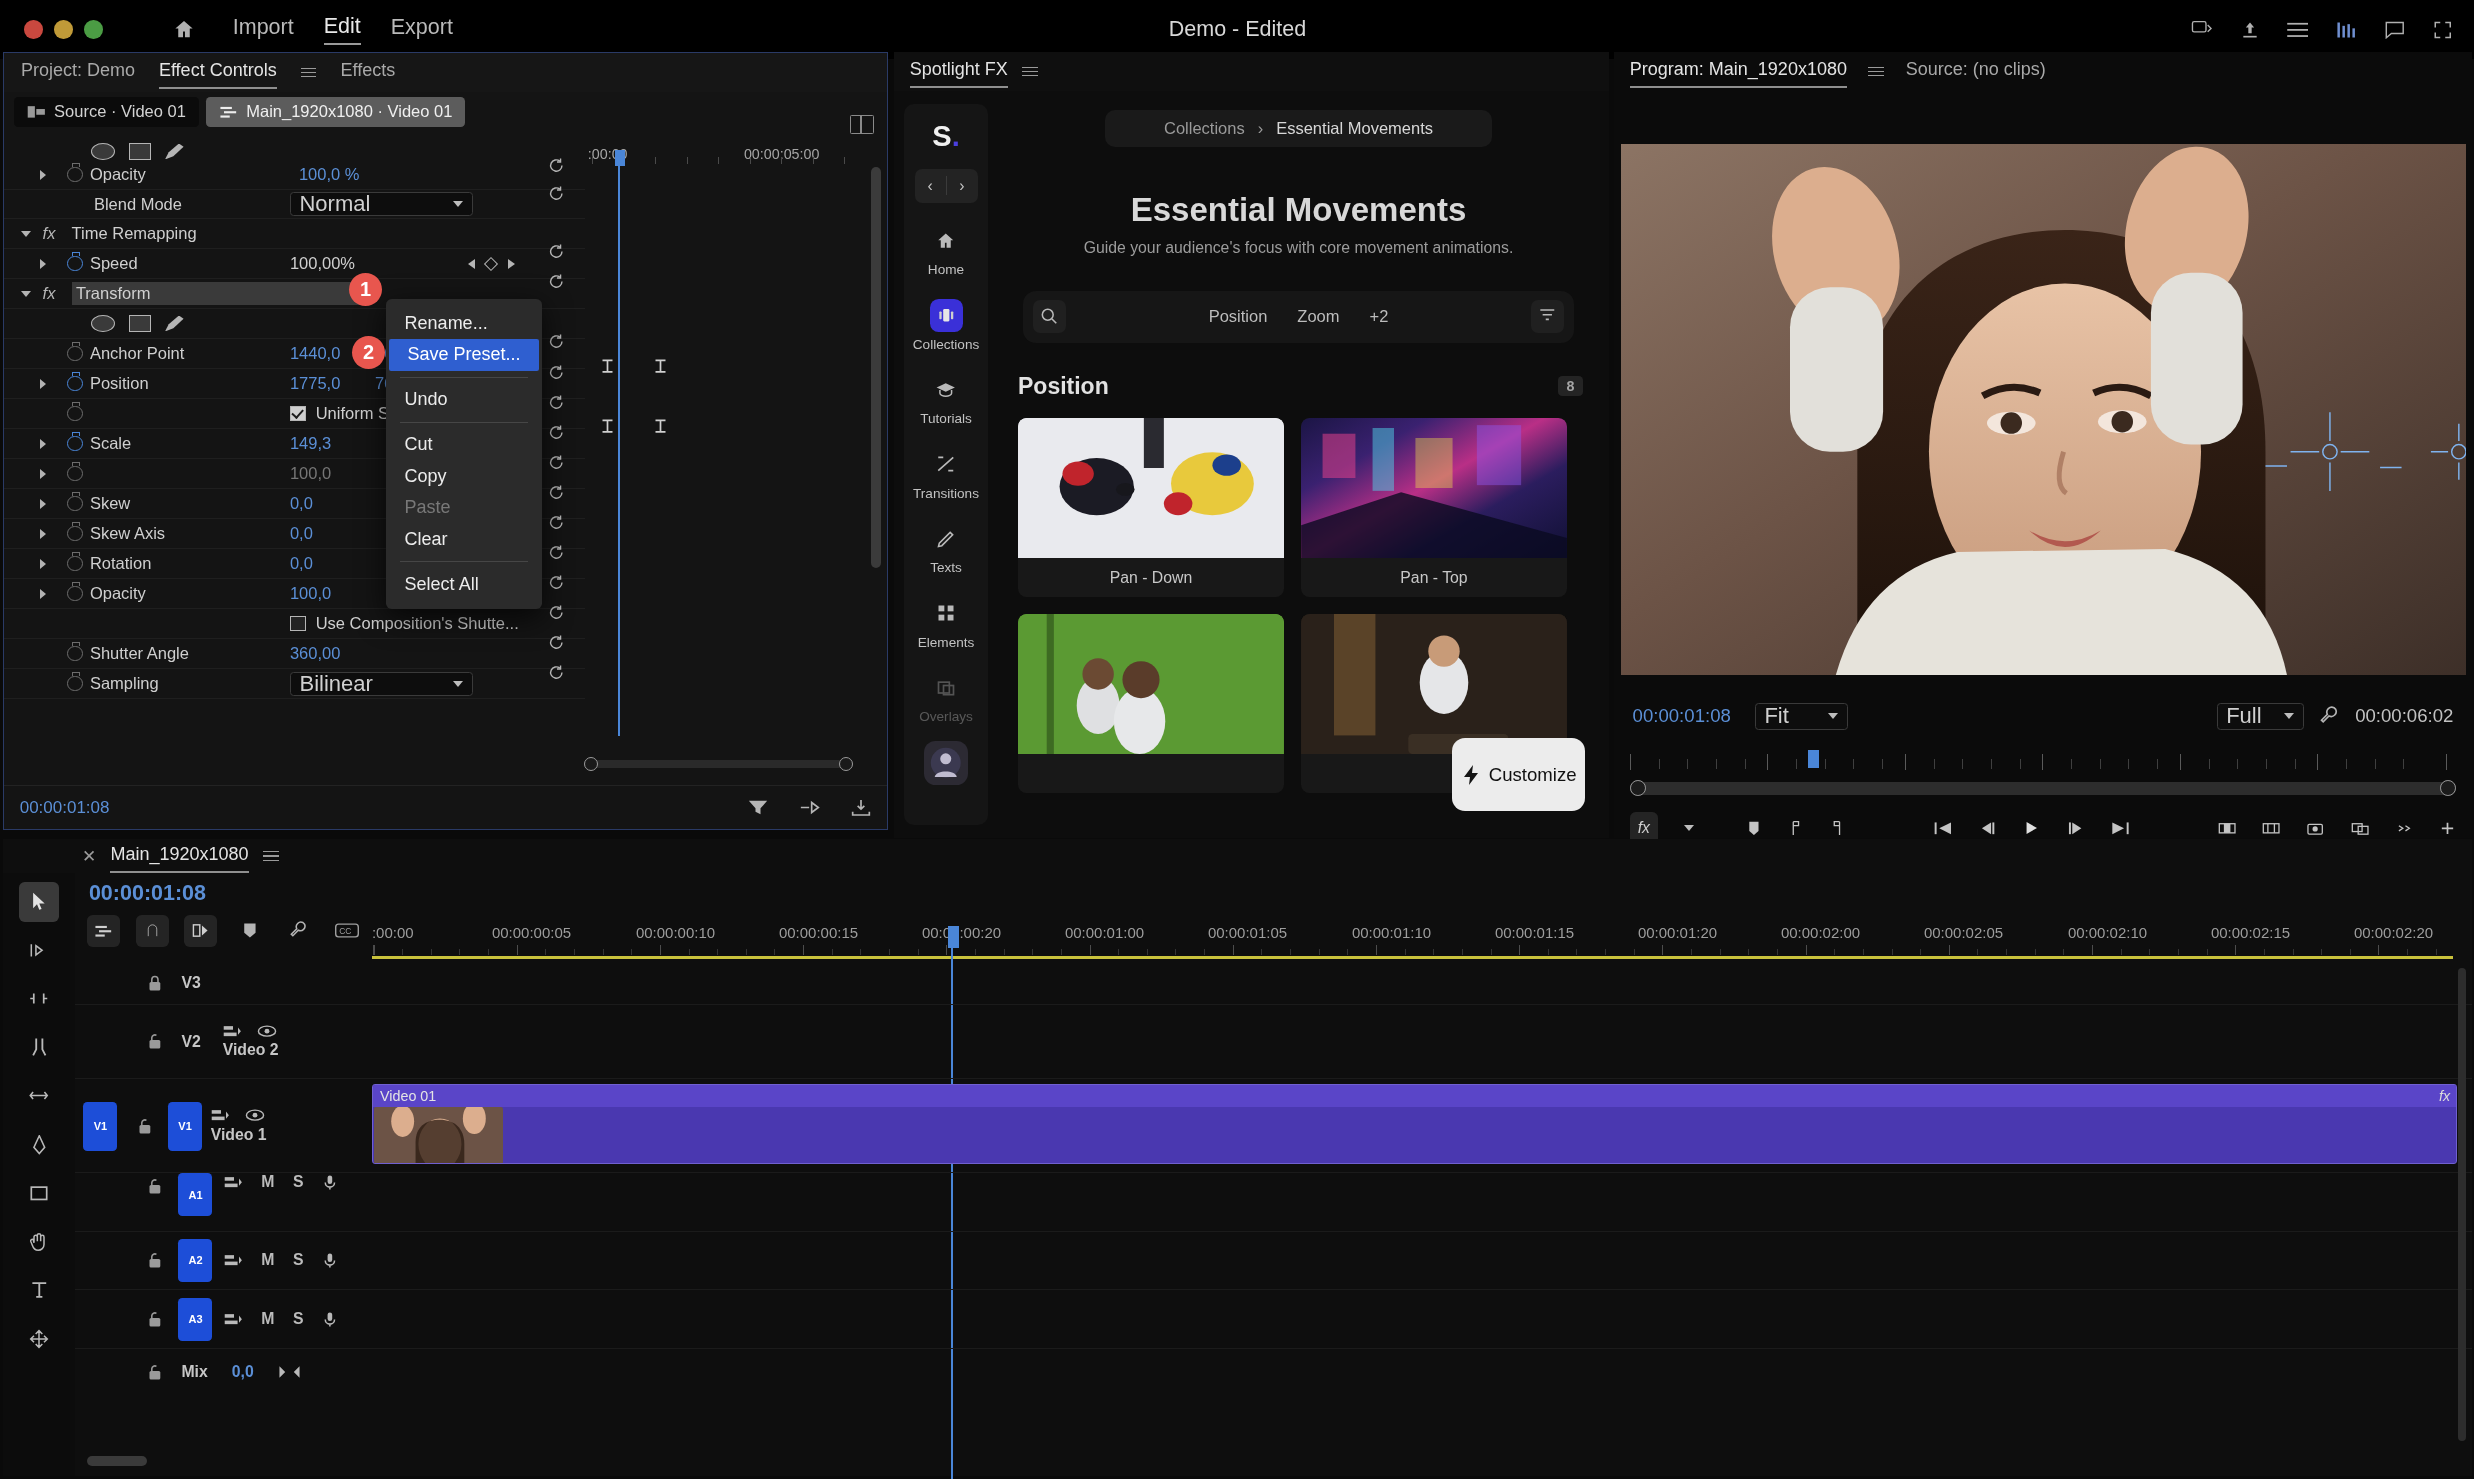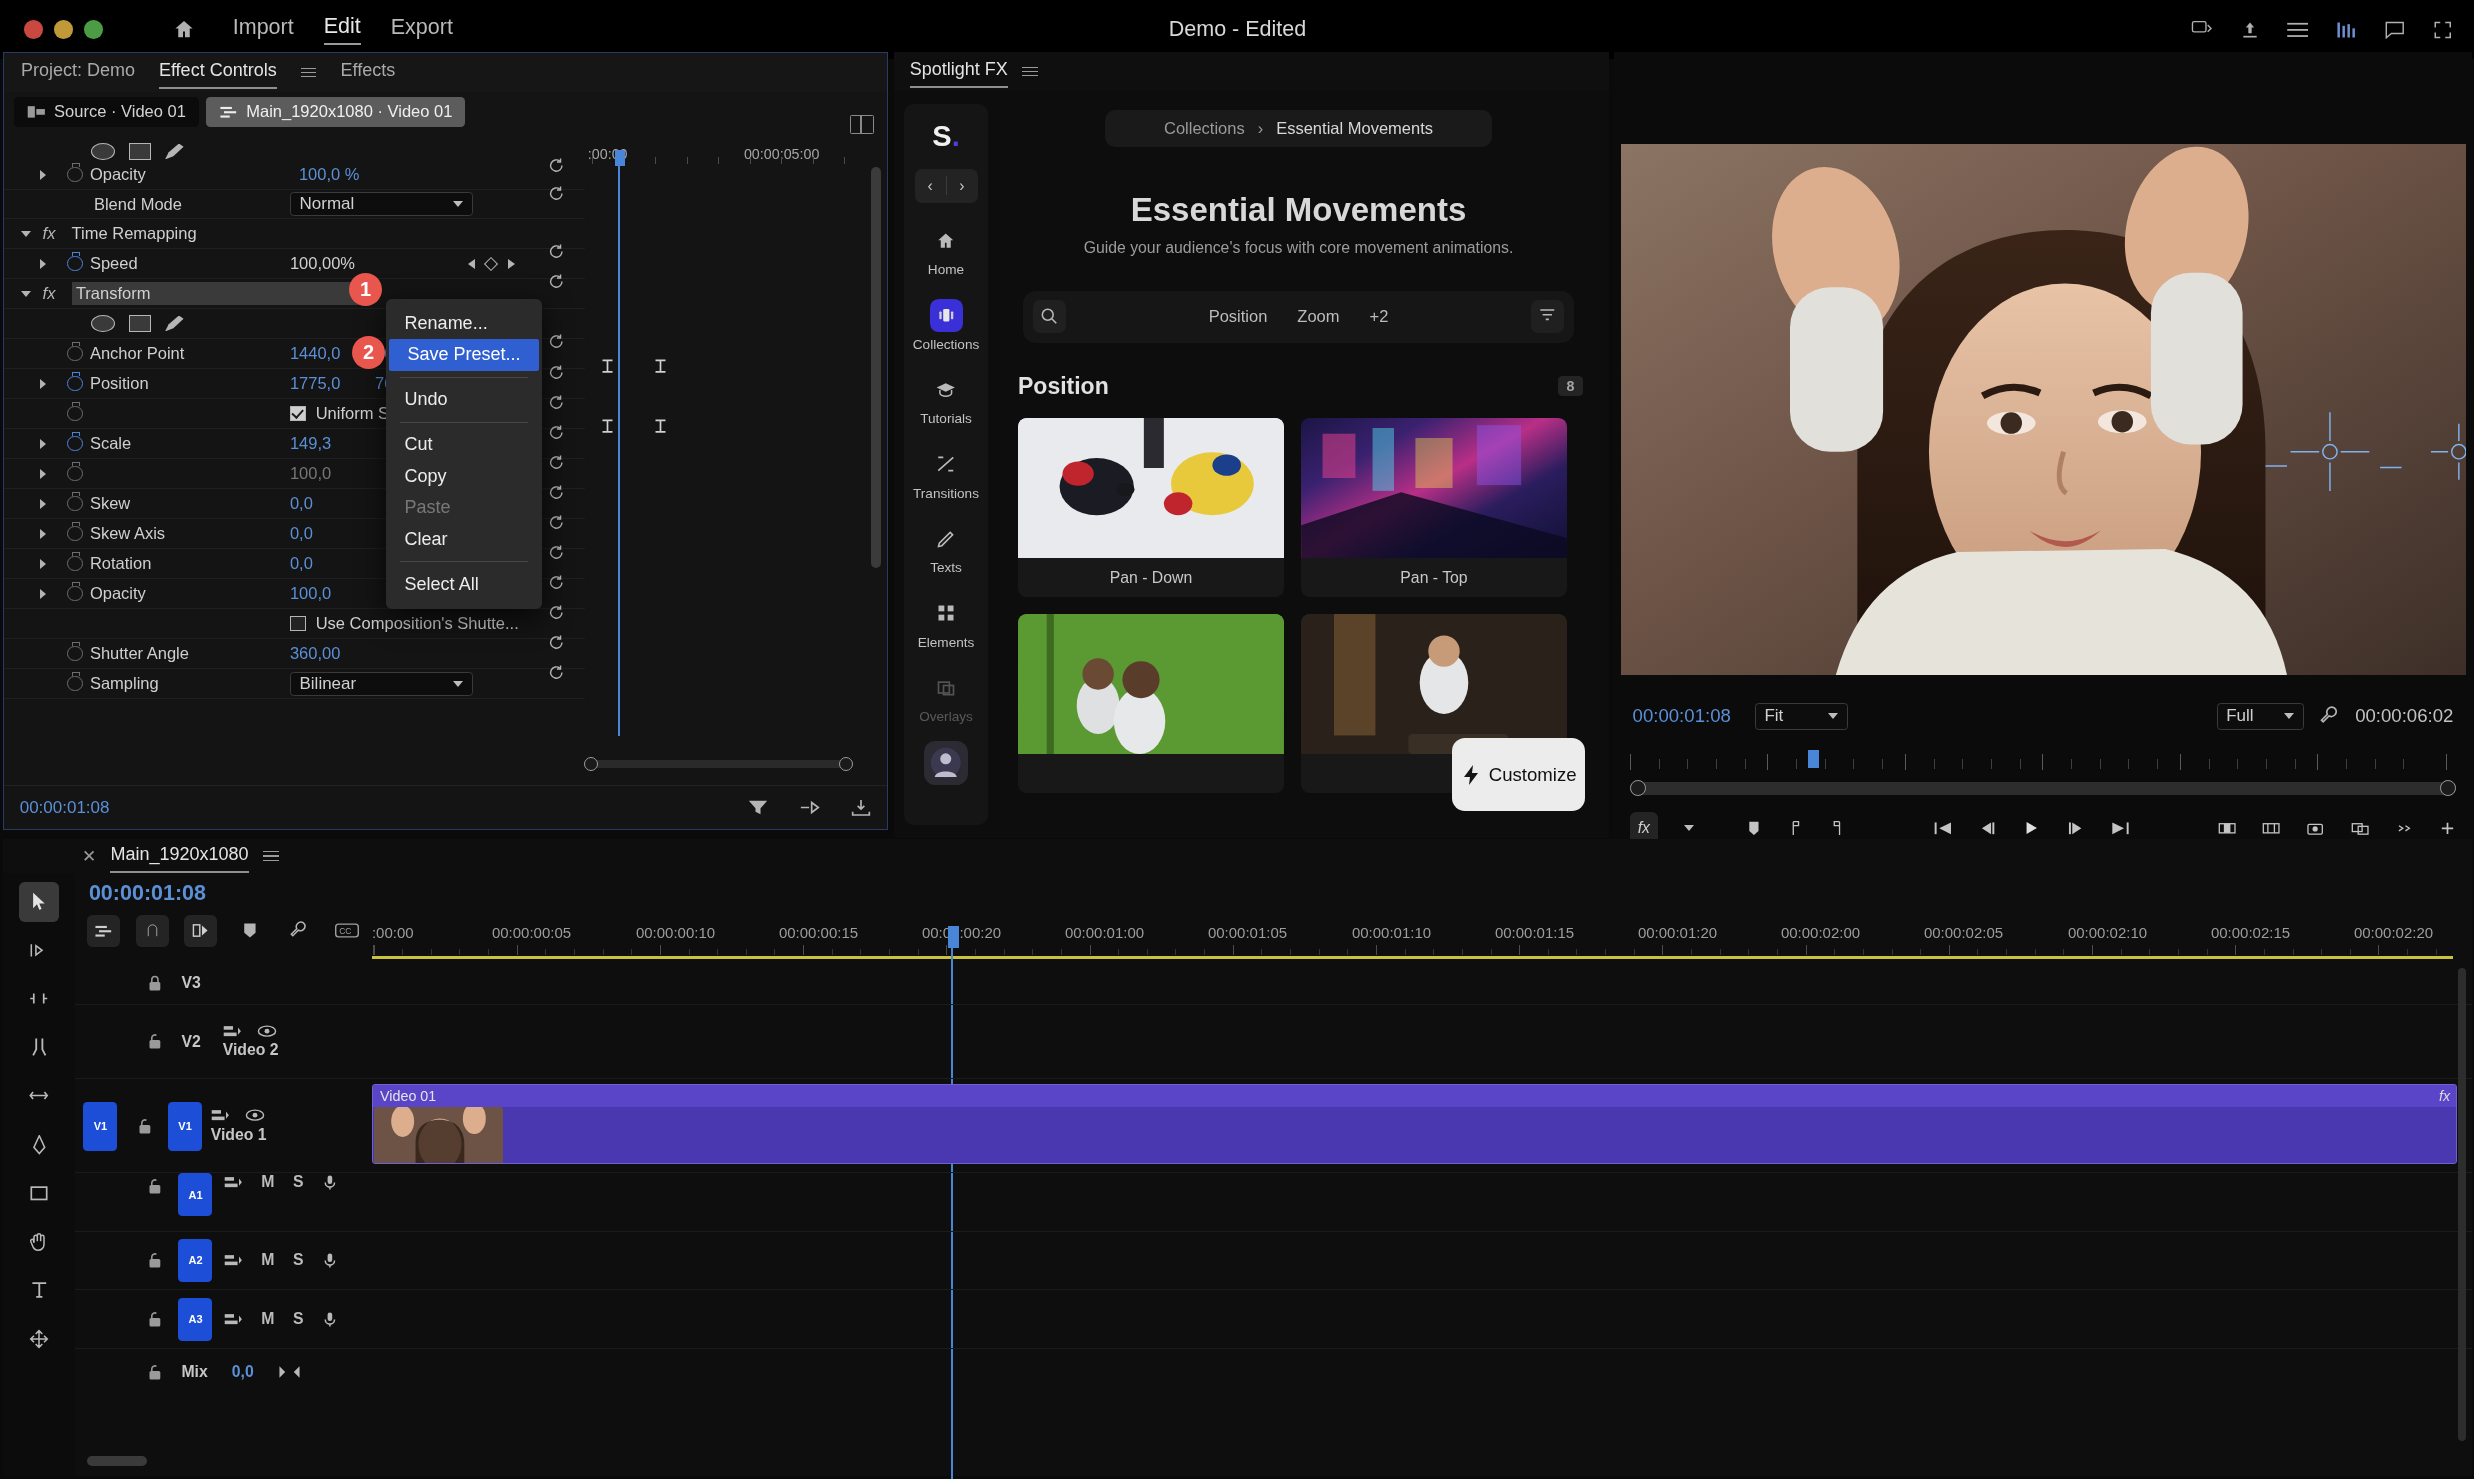--- a/index.html
+++ b/index.html
@@ -90,21 +90,21 @@
 
   .shapes-row { display:flex; align-items:center; gap: 14.3px; padding-left: 87px; height: 29px; }
   .sh-ellipse { width: 24px; height: 17px; border: 1.4px solid #b5b5b5; border-radius: 50%; background: #3a3a3a; }
   .sh-rect { width: 21.5px; height: 17px; border: 1.4px solid #b5b5b5; background: #3a3a3a; }
   .sh-pen { width: 18.6px; height: 15.8px; background: #b5b5b5;
      clip-path: polygon(0% 100%, 20% 55%, 75% 0%, 100% 20%, 45% 80%); }
 
   .dropdown {
     height: 24px; border-radius: 3.6px; background: #0d0d0d; border: 0.7px solid #3a3a3a;
     display: flex; align-items: center; justify-content: space-between;
-    padding: 0 8.6px; font-size: 17px; color: #d0d0d0;
+    padding: 0 8.6px; font-size: 22px; color: #d0d0d0;
   }
   .chev { width: 0;height:0;border-left:5.7px solid transparent;border-right:5.7px solid transparent;border-top:6.4px solid #bdbdbd; }
 
   .ckbox { width: 15.8px; height: 15.8px; border: 1.4px solid #b5b5b5; background: #232323; display:inline-block; position: relative;}
   .ckbox.checked { background: #cfcfcf; }
   .ckbox.checked:after {
     content:""; position:absolute; left: 3.6px; top: 0px; width: 5px; height: 9.3px;
     border: solid #1c1c1c; border-width: 0 2.1px 2.1px 0; transform: rotate(42deg);
   }
 
@@ -900,20 +900,29 @@
           <svg width="24" height="24" viewBox="0 0 24 24">
               <path d="M13 2 4 14h6l-1 8 9-12h-6z" fill="#141414"></path>
             </svg>
           <span>Customize</span>
         </div>
       </div>
     </div>
   </div>
 
   <div class="panel" id="program">
+    <div class="pm-tabs">
+      <div class="ptab active">Program: Main_1920x1080</div>
+      <div class="hamb">
+          <i></i>
+          <i></i>
+          <i></i>
+        </div>
+      <div class="ptab">Source: (no clips)</div>
+    </div>
 
     <div class="pm-video">
       <svg width="845" height="531" viewBox="0 0 1180 742" preserveAspectRatio="none">
         <defs>
           <linearGradient id="bg" x1="0" y1="0" x2="1" y2="1">
             <stop offset="0%" stop-color="#8c7464"></stop>
               <stop offset="45%" stop-color="#6c5346"></stop>
               <stop offset="100%" stop-color="#3d2f28"></stop>
           </linearGradient>
           <linearGradient id="skin" x1="0" y1="0" x2="0" y2="1">

